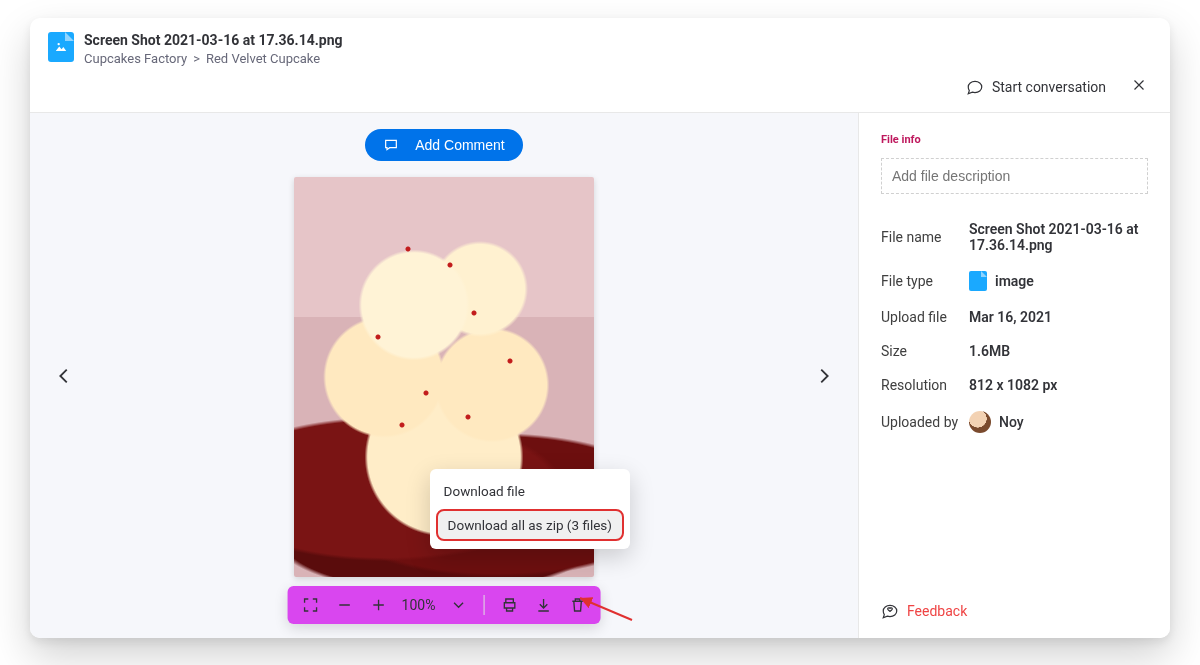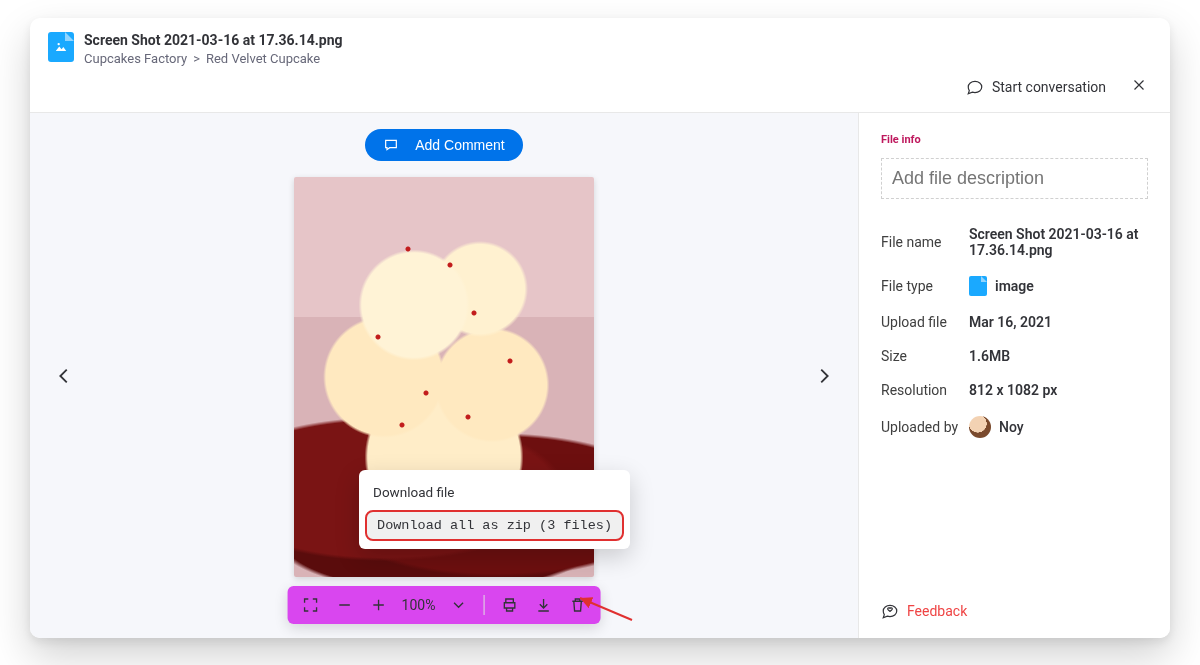--- a/index.html
+++ b/index.html
@@ -59,37 +59,37 @@
   }
 
   .nav-arrow { position:absolute; top:50%; transform:translateY(-50%); width:32px; height:32px; display:flex; align-items:center; justify-content:center; cursor:pointer; }
   .nav-arrow.left { left:18px; }
   .nav-arrow.right { right:18px; }
   .nav-arrow svg { width:22px; height:22px; stroke:#323338; fill:none; stroke-width:2; }
 
   
   .dl-menu { position:absolute; right:-36px; bottom:28px; background:#fff; border-radius:6px; box-shadow:0 8px 24px rgba(0,0,0,0.18); padding:6px 0; min-width:188px; }
   .dl-item { padding:8px 14px; font-size:13.5px; color:#323338; cursor:pointer; white-space:nowrap; }
-  .dl-item.highlight { background:#f0f0f0; border:2px solid #e03030; border-radius:8px; margin:2px 6px; padding:6px 10px;font-family:Liberation Mono, monospace; }
+  .dl-item.highlight { background:#f0f0f0; border:2px solid #e03030; border-radius:8px; margin:2px 6px; padding:6px 10px; }
 
   
   .toolbar { position:absolute; bottom:14px; left:50%; transform:translateX(-50%); background:#d946ef; border-radius:6px; box-shadow:0 4px 14px rgba(0,0,0,0.14); display:flex; align-items:center; padding:6px 10px; gap:8px; }
   .tb-btn { width:26px; height:26px; display:flex; align-items:center; justify-content:center; cursor:pointer; color:#323338; }
   .tb-btn svg { width:18px; height:18px; stroke:#323338; fill:none; stroke-width:1.8; }
   .zoom-label { font-size:14px; color:#323338; padding:0 2px; }
   .tb-sep { width:1px; height:20px; background:#e0e0e0; margin:0 4px; }
 
   
   .anno-arrow { position:absolute; bottom:10px; left:calc(50% + 130px); pointer-events:none; }
   .anno-arrow svg { width:60px; height:30px; }
 
   
   .sidebar { width:312px; border-left:1px solid #e8e8e8; display:flex; flex-direction:column; padding:20px 22px 12px 22px; background:#fff; }
   .side-title { font-size:11px; font-weight:700; color:#be185d; margin-bottom:12px; }
-  .desc-input { width:100%; border:1px dashed #d0d0d0; padding:9px 10px; font-size:18px; color:#4d7c0f; background:#fff; outline:none; margin-bottom:18px; }
+  .desc-input { width:100%; border:1px dashed #d0d0d0; padding:9px 10px; font-size:14px; color:#4d7c0f; background:#fff; outline:none; margin-bottom:18px; }
   .meta-row { display:flex; align-items:center; padding:9px 0; font-size:14px; }
   .meta-label { width:88px; color:#404040; flex:none; }
   .meta-value { color:#323338; font-weight:600; display:flex; align-items:center; gap:8px; }
   .file-icon-sm { width:18px; height:20px; background:#1aa9ff; border-radius:2px; position:relative; display:inline-flex; align-items:center; justify-content:center; }
   .file-icon-sm::after { content:""; position:absolute; top:0; right:0; width:6px; height:6px; background:#8fd4ff; clip-path: polygon(0 0, 100% 100%, 0 100%); }
   .avatar { width:22px; height:22px; border-radius:50%; background: radial-gradient(circle at 40% 35%, #f3d2b3 0 45%, #7a4a2d 46% 100%); flex:none; }
   .meta-value.light { font-weight:500; }
   .spacer { flex:1; }
   .feedback { display:flex; align-items:center; gap:8px; font-size:14px; color:#ef4444; cursor:pointer; padding:6px 0; }
   .feedback svg { width:18px; height:18px; stroke:#323338; fill:none; stroke-width:1.6; }

